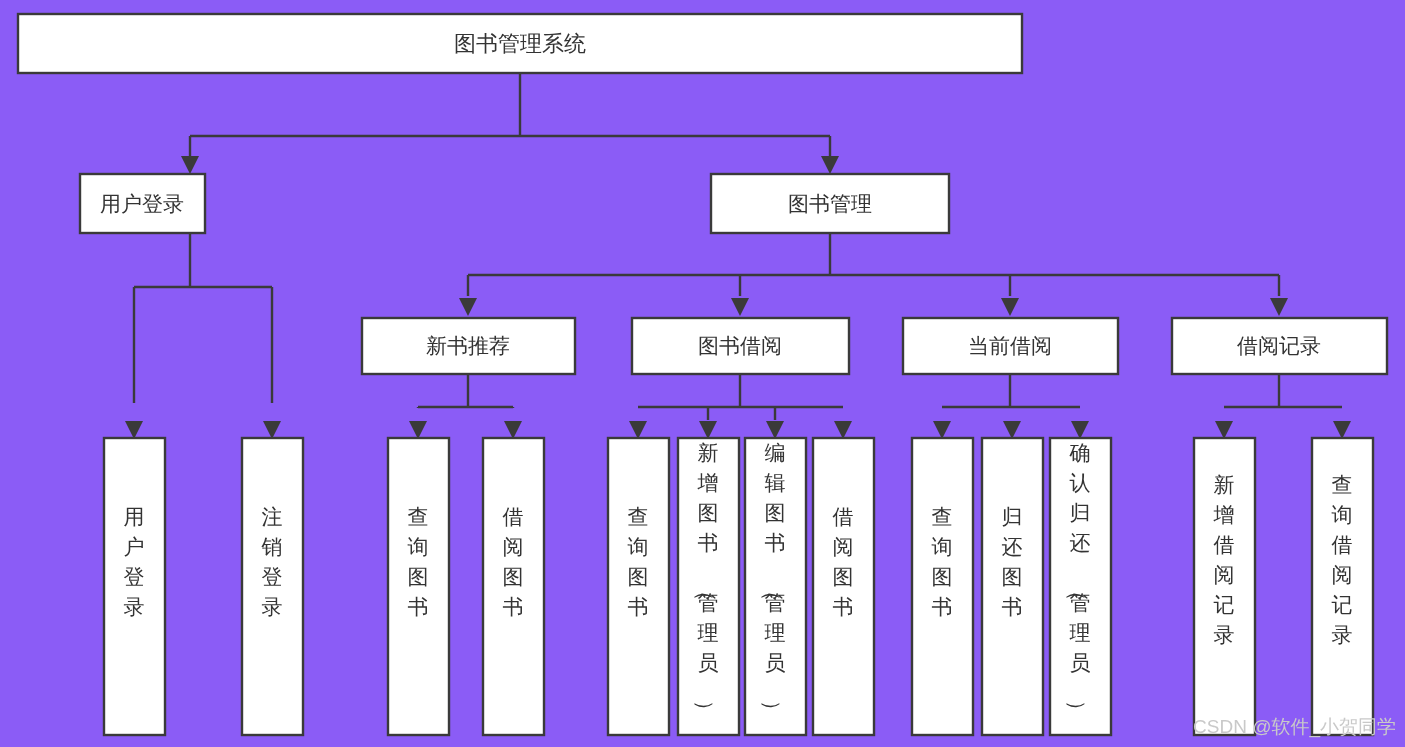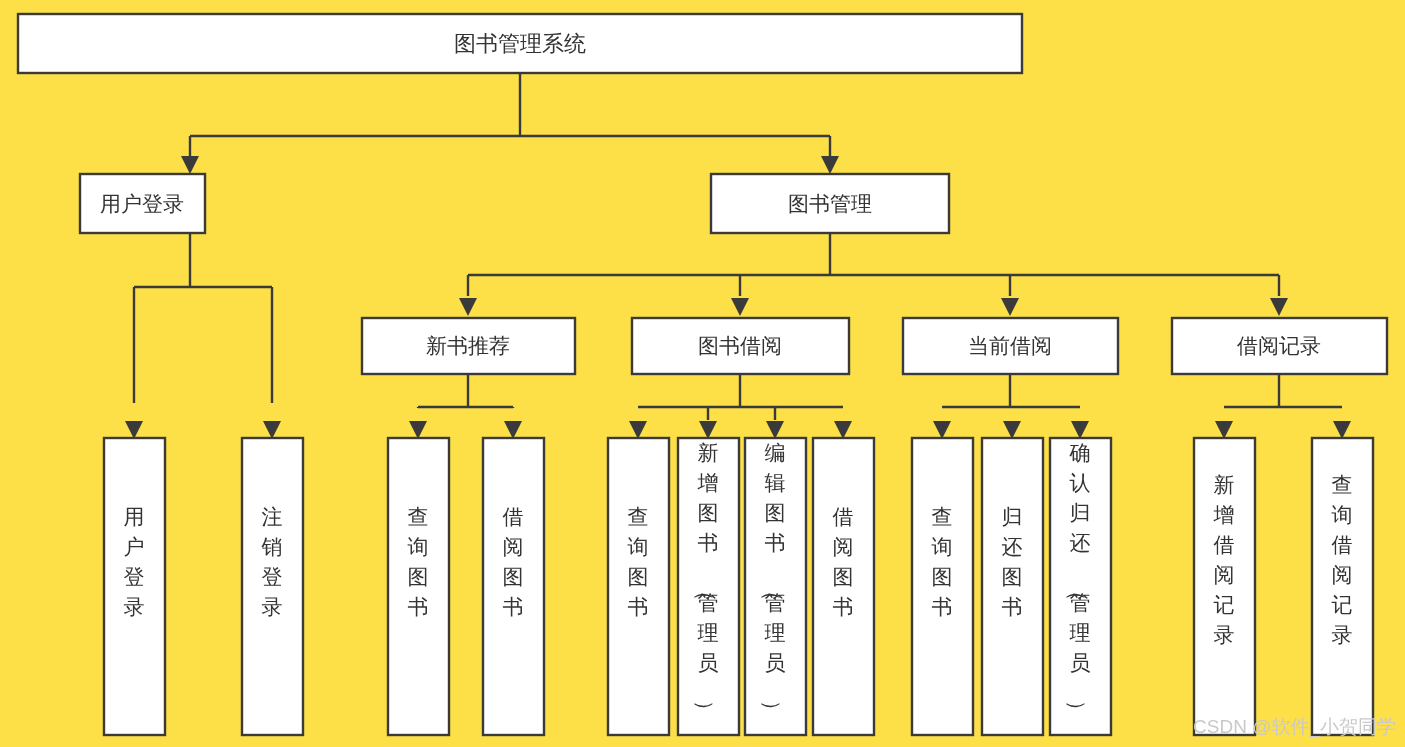--- a/index.html
+++ b/index.html
@@ -8,21 +8,21 @@
     padding: 0;
     background: #ffffff;
   }
   body {
     font-family: "Liberation Sans", "DejaVu Sans", sans-serif;
   }
   #diagram-root {
     position: relative;
     width: 1405px;
     height: 747px;
-    background: #fde047;
+    background: #8b5cf6;
     overflow: hidden;
   }
   svg.diagram-canvas {
     position: absolute;
     top: 0;
     left: 0;
     width: 1405px;
     height: 747px;
     display: block;
   }

